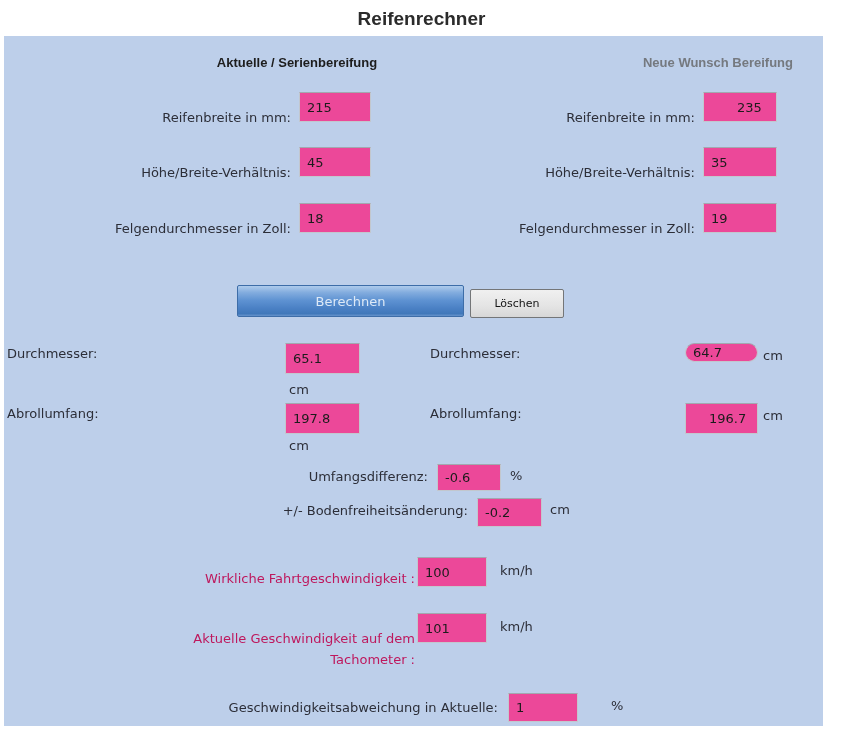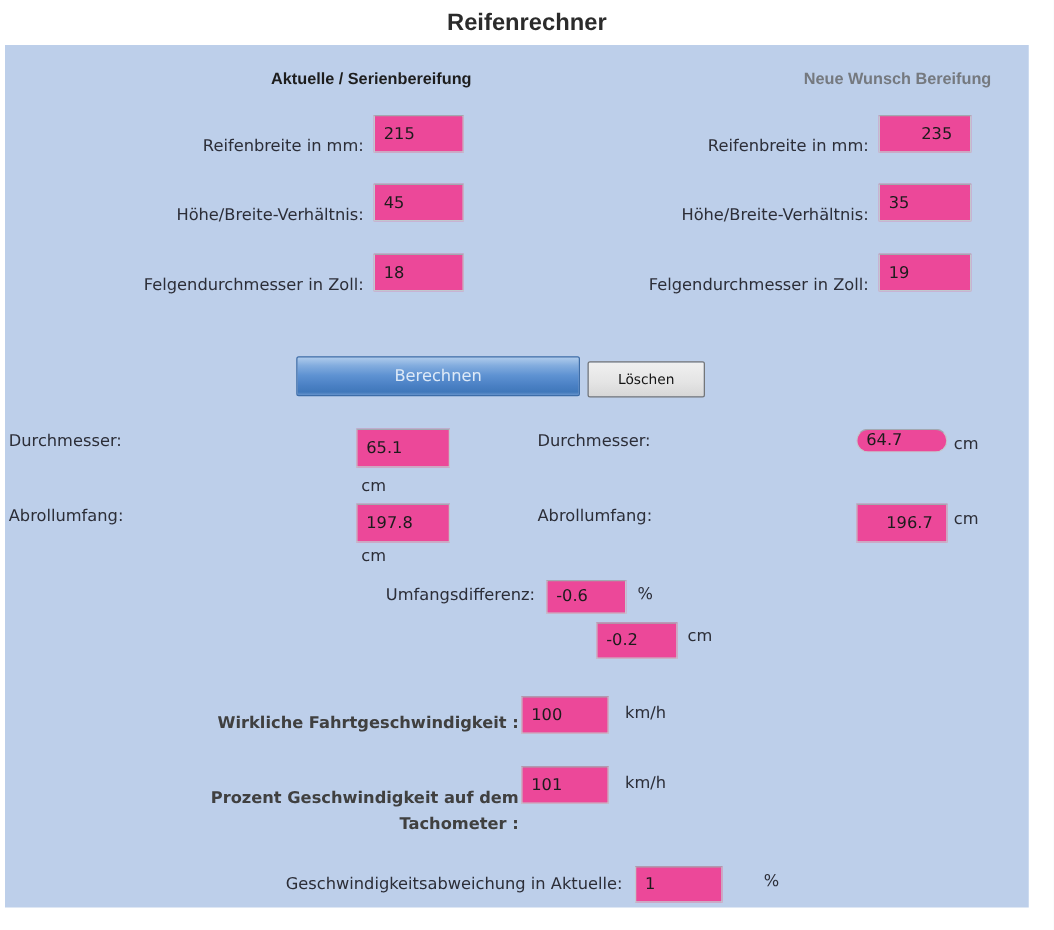--- a/index.html
+++ b/index.html
@@ -5,21 +5,21 @@
   html,body{margin:0;padding:0;background:#ffffff;}
   body{width:843px;height:744px;position:relative;font-family:"DejaVu Sans",sans-serif;}
   .page-title{position:absolute;left:0;top:8px;width:843px;text-align:center;
     font-family:"Liberation Sans",sans-serif;font-weight:bold;font-size:19px;color:#2b2b2b;}
   #panel{position:absolute;left:4px;top:36px;width:819px;height:690px;background:#bdcfea;}
   .hdr{position:absolute;font-family:"Liberation Sans",sans-serif;font-weight:bold;
     font-size:13px;color:#1d1d1d;text-align:center;}
   .hdr.muted{color:#75797f;}
   .lbl{position:absolute;font-size:13px;color:#2c2e38;line-height:17px;}
   .r{text-align:right;}
-  .bold-gray{font-weight:bold;color:#404040;}
+  .bold-gray{font-weight:normal;color:#be185d;}
   .inp{position:absolute;box-sizing:border-box;height:30px;background:#ec4899;
     border:1px solid #c2c7ce;border-top-color:#a2a8b0;
     font-family:"DejaVu Sans",sans-serif;font-size:13px;color:#1c1c1c;padding:0 2px 0 7px;}
   .unit{position:absolute;font-size:13px;color:#2c2e38;}
   .btn-calc{position:absolute;left:233px;top:249px;width:227px;height:32px;
     border:1px solid #3d6da8;border-radius:2px;cursor:pointer;
     background:linear-gradient(180deg,#aecbec 0%,#82acde 22%,#5e92d2 48%,#4a80c4 75%,#4078ba 92%,#6693cc 100%);
     color:#dde9f7;font-family:"DejaVu Sans",sans-serif;font-size:13px;}
   .btn-clear{position:absolute;left:466px;top:253px;width:94px;height:29px;
     border:1px solid #747678;border-radius:2px;cursor:pointer;
@@ -66,28 +66,29 @@
   <div class="unit" style="left:759px;top:312px;">cm</div>
 
   <div class="lbl" style="left:426px;top:369px;">Abrollumfang:</div>
   <input class="inp" style="left: 681px; top: 367px; width: 73px; height: 31px; padding-left: 23px;" value="196.7">
   <div class="unit" style="left:759px;top:372px;">cm</div>
 
   <div class="lbl r" style="left:0;top:432px;width:424px;">Umfangsdifferenz:</div>
   <input class="inp" style="left: 433px; top: 428px; width: 64px; height: 27px;" value="-0.6">
   <div class="unit" style="left:506px;top:432px;">%</div>
 
+  <div class="lbl r" style="left:0;top:466px;width:464px;">+/- Bodenfreiheitsänderung:</div>
   <input class="inp" style="left: 473px; top: 462px; width: 65px; height: 29px;" value="-0.2">
   <div class="unit" style="left:546px;top:466px;">cm</div>
 
   <div class="lbl r bold-gray" style="left:0;top:534px;width:411px;">Wirkliche Fahrtgeschwindigkeit :</div>
   <input class="inp" style="left: 413px; top: 521px; width: 70px;" value="100">
   <div class="unit" style="left:496px;top:527px;">km/h</div>
 
-  <div class="lbl r bold-gray" style="left:81px;top:592px;width:330px;line-height:21px;"><span>Prozent Geschwindigkeit auf dem</span><br><span>Tachometer :</span></div>
+  <div class="lbl r bold-gray" style="left:81px;top:592px;width:330px;line-height:21px;"><span>Aktuelle Geschwindigkeit auf dem</span><br><span>Tachometer :</span></div>
   <input class="inp" style="left: 413px; top: 577px; width: 70px;" value="101">
   <div class="unit" style="left:496px;top:583px;">km/h</div>
 
   <div class="lbl r" style="left:0;top:663px;width:494px;">Geschwindigkeitsabweichung in Aktuelle:</div>
   <input class="inp" style="left: 504px; top: 657px; width: 70px; height: 29px;" value="1">
   <div class="unit" style="left:607px;top:662px;">%</div>
 
 </div>
 
 </body></html>

